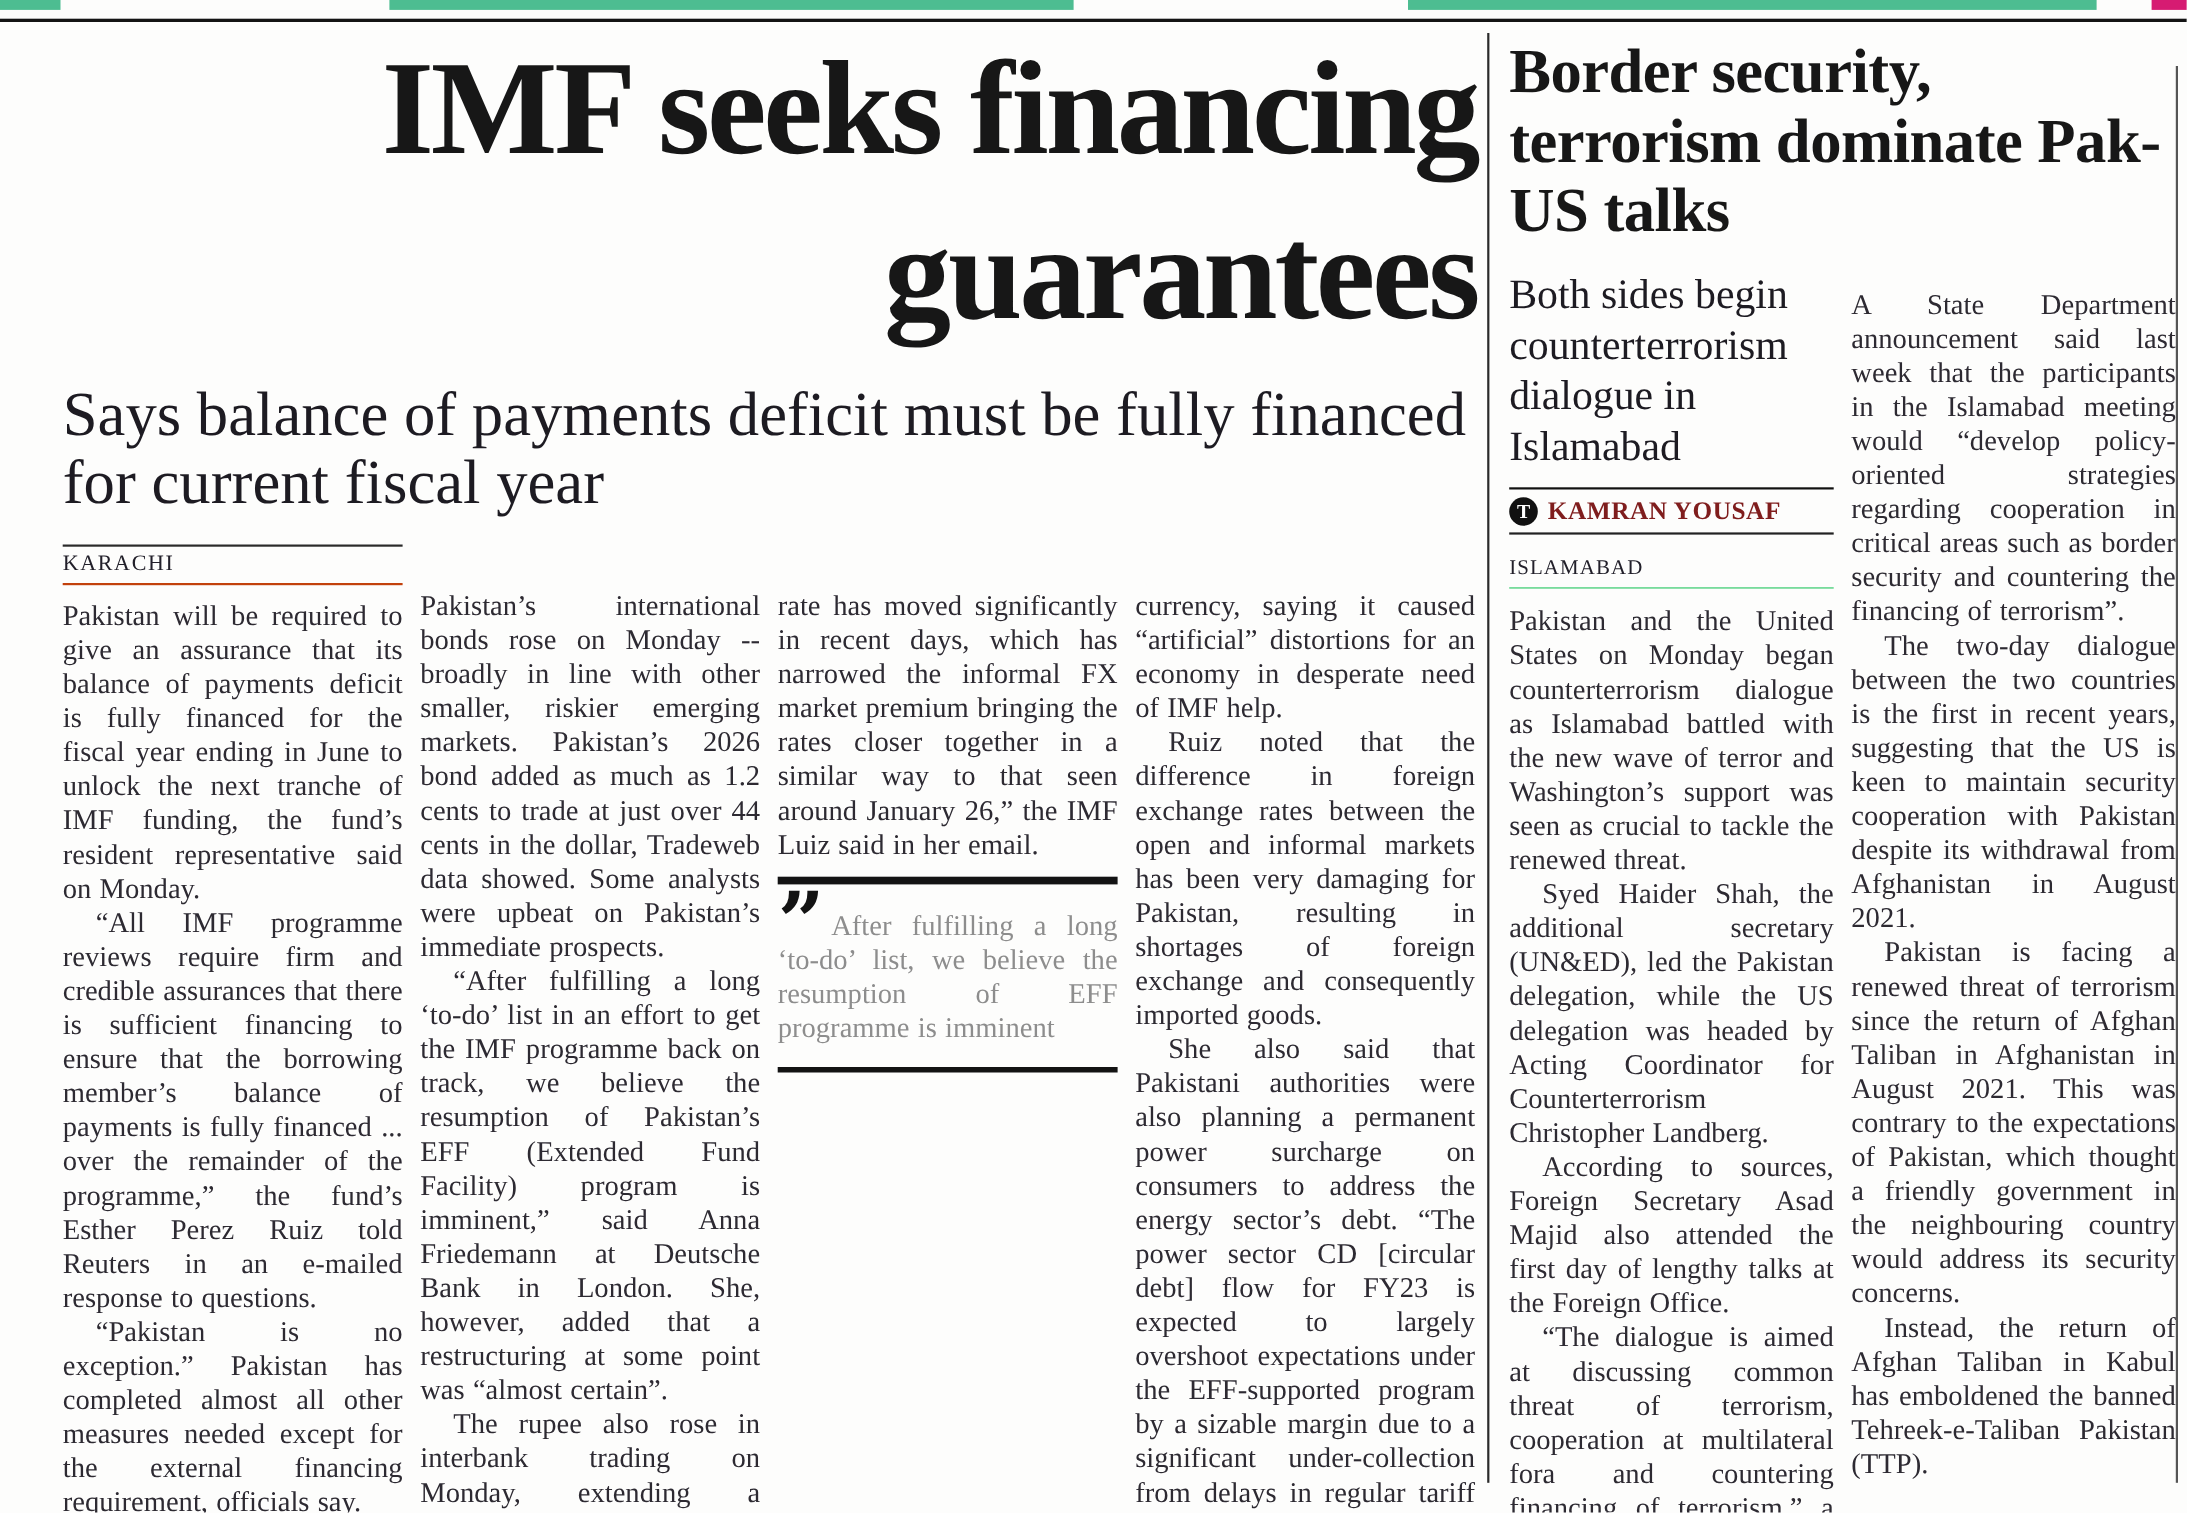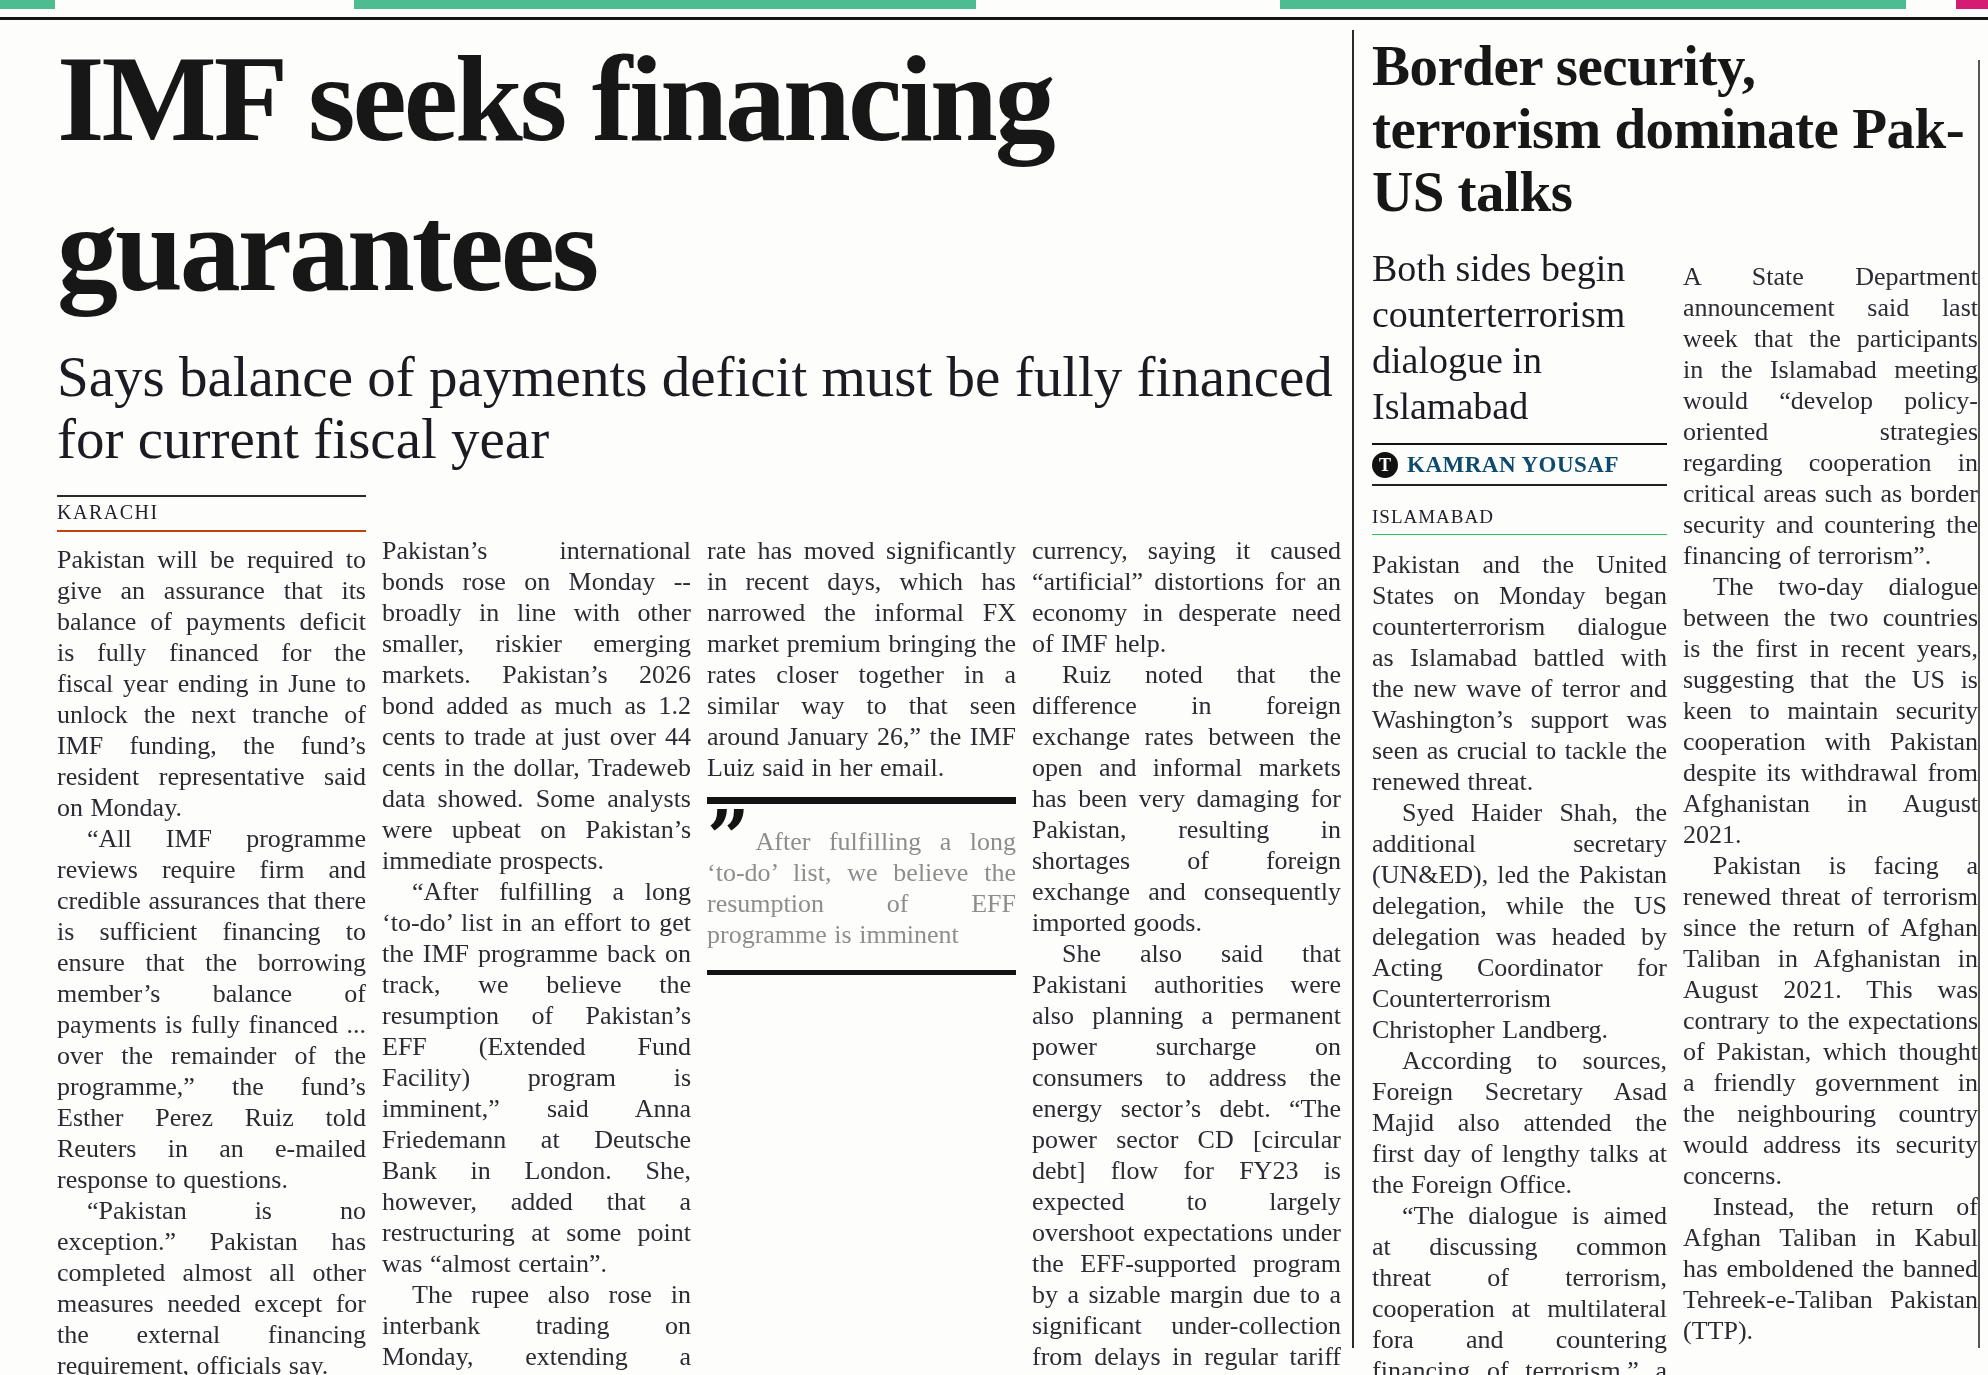--- a/index.html
+++ b/index.html
@@ -14,21 +14,21 @@
   .bar.g1{left:0;width:55px;background:#4dbd91;}
   .bar.g2{left:354px;width:622px;background:#4dbd91;}
   .bar.g3{left:1280px;width:626px;background:#4dbd91;}
   .bar.m1{left:1956px;width:32px;background:#d61b72;}
   .toprule{position:absolute;top:17px;left:0;width:1988px;height:3px;background:#141414;}
 
   
   .imf{position:absolute;left:57px;top:24px;width:1286px;}
   .imf h1{
     margin:0;font-size:122px;line-height:150px;font-weight:bold;color:#171717;
-    letter-spacing:-3px;font-family:"Liberation Serif", serif;
+    letter-spacing:-3px;font-family:"Liberation Serif", serif;text-align:right;
   }
   .imf .subtitle{
     margin:22px 0 0 0;font-size:57px;line-height:62px;font-weight:normal;color:#1d1b22;
     letter-spacing:0;
   }
   .cols{display:flex;gap:16px;margin-top:25px;align-items:flex-start;}
   .col{width:309px;flex:0 0 309px;}
   .col.pad{padding-top:40px;}
   .col p{
     margin:0;font-size:26px;line-height:31px;text-align:justify;
@@ -79,21 +79,21 @@
   }
   .byline-block{border-top:2px solid #111;margin-bottom:14px;}
   .byline{
     display:flex;align-items:center;padding:7px 0 6px 0;border-bottom:2px solid #222;
   }
   .t-icon{
     display:inline-flex;align-items:center;justify-content:center;
     width:26px;height:26px;border-radius:50%;background:#111;color:#fff;
     font-size:18px;font-weight:bold;margin-right:9px;font-family:"Liberation Serif", serif;
   }
-  .byline-name{font-size:23px;font-weight:bold;letter-spacing:0.5px;color:#0c4a6e;}
+  .byline-name{font-size:23px;font-weight:bold;letter-spacing:0.5px;color:#7f1d1d;}
   .b-dateline{
     padding:20px 0 6px 0;border-bottom:1px solid #22c55e;
     font-size:19px;letter-spacing:1px;color:#22202a;
   }
   .b-col p{
     margin:0;font-size:26px;line-height:31px;text-align:justify;
     hyphens:auto;-webkit-hyphens:auto;word-spacing:1px;
   }
   .b-col p + p{text-indent:30px;}
 </style>

